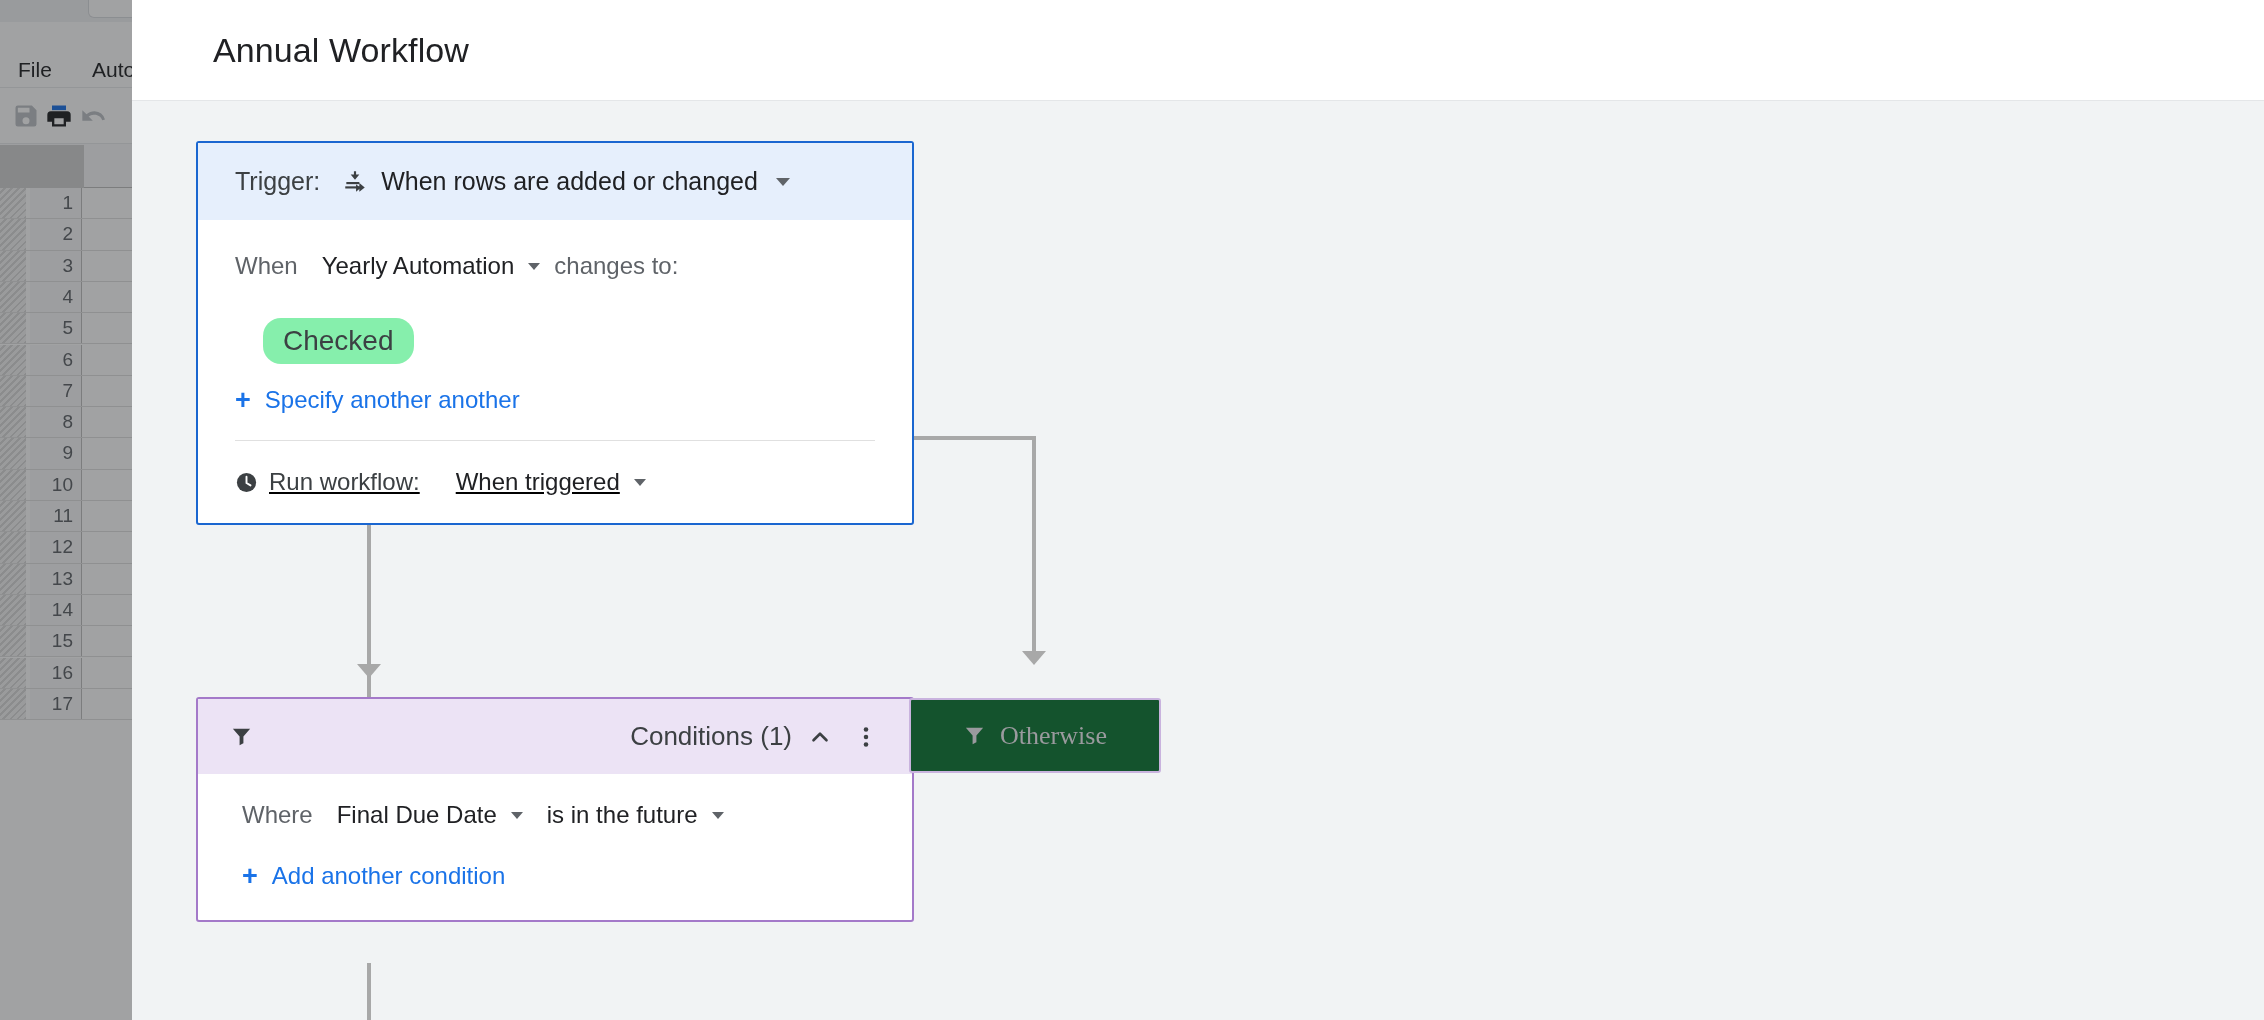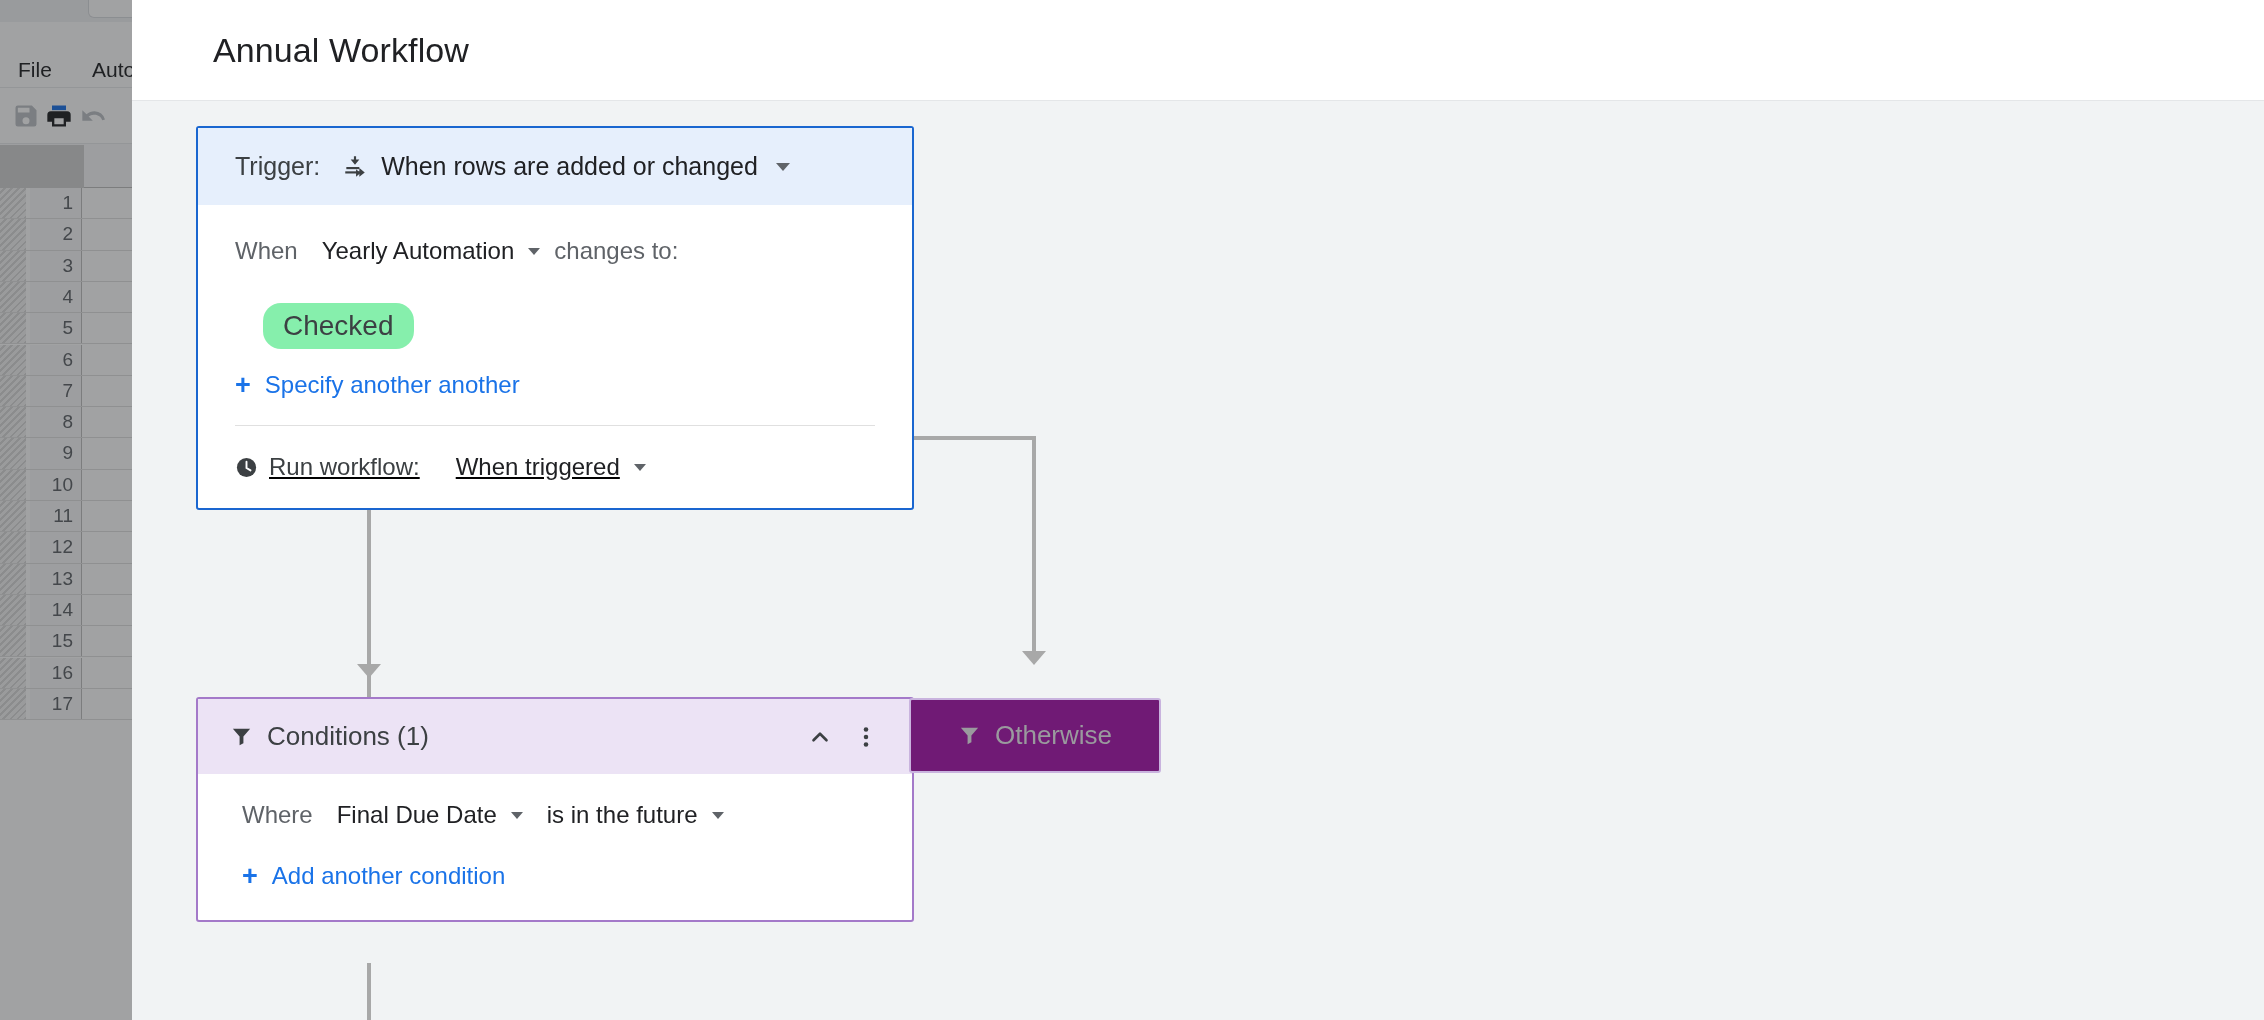--- a/index.html
+++ b/index.html
@@ -179,21 +179,21 @@
   #canvas {
     position: absolute;
     left: 0; top: 101px;
     width: 100%; height: 919px;
     background: #f1f3f4;
   }
 
   
   #trigger-card {
     position: absolute;
-    left: 64px; top: 25px;
+    left: 64px; top: 40px;
     width: 718px;
     border: 2px solid #1a66d0;
     border-radius: 3px;
     background: #ffffff;
     box-sizing: border-box;
   }
   #trigger-head {
     height: 77px;
     background: #e6effc;
     display: flex;
@@ -344,20 +344,21 @@
 
   
   #conditions-card {
     position: absolute;
     left: 64px; top: 596px;
     width: 718px;
     border: 2px solid #a479c9;
     border-radius: 3px;
     background: #ffffff;
     box-sizing: border-box;
+    text-align: right;
   }
   #conditions-head {
     height: 75px;
     background: #ece3f5;
     display: flex;
     align-items: center;
     padding: 0 28px 0 32px;
     box-sizing: border-box;
   }
   .funnel-icon { width: 23px; height: 23px; margin-right: 14px; flex:0 0 auto;}
@@ -381,27 +382,28 @@
     align-items: center;
     height: 82px;
   }
   #cond-addlink { margin-top: 6px; }
 
   
   #otherwise-card {
     position: absolute;
     left: 777px; top: 597px;
     width: 252px; height: 75px;
-    background: #701a75;
+    background: #14532d;
     border: 2px solid #c9b3de;
     border-radius: 3px;
     box-sizing: border-box;
     display: flex;
     align-items: center;
     justify-content: center;
+    font-family: Liberation Serif, serif;
   }
   #otherwise-label {
     font-size: 26px;
     color: #9a9a9e;
     white-space: nowrap;
   }
 </style>
 </head>
 <body>
 

